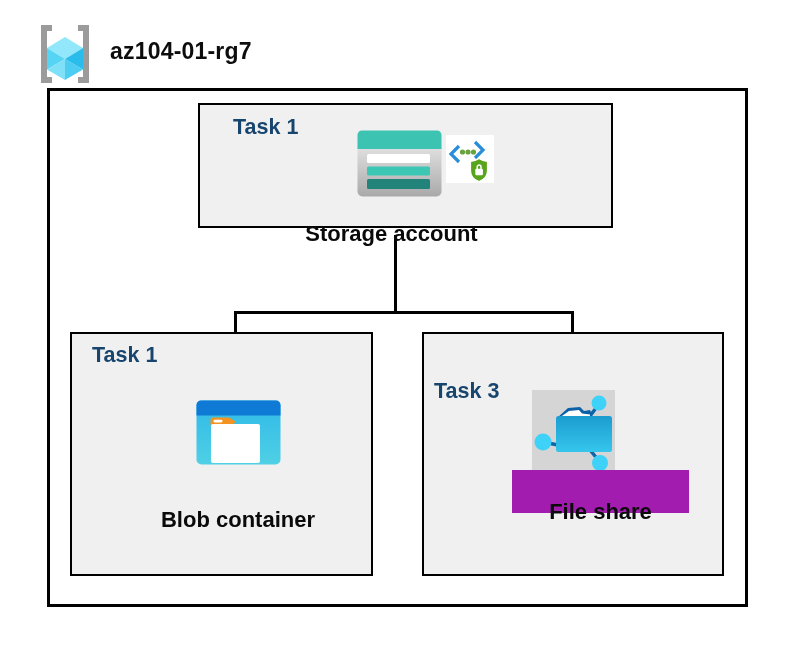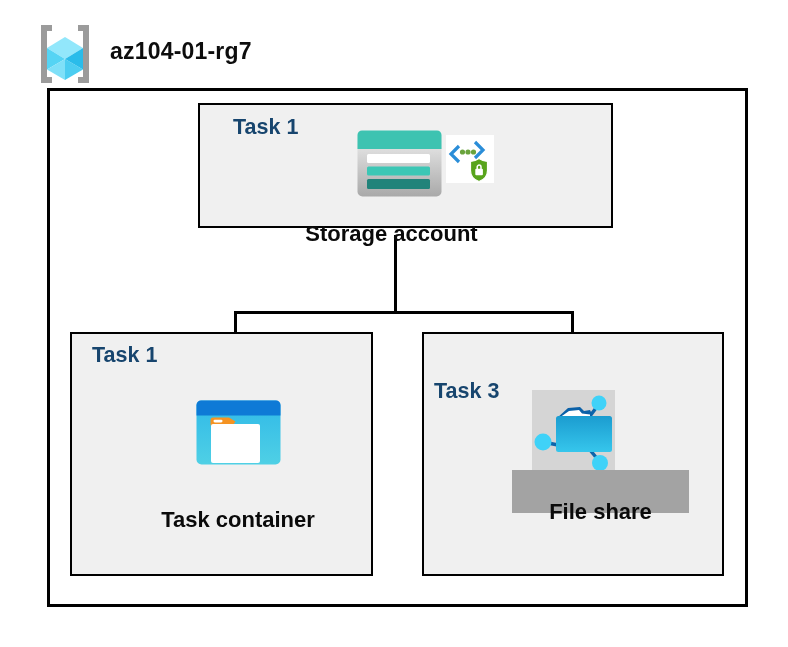--- a/index.html
+++ b/index.html
@@ -16,21 +16,21 @@
   .task-box{background:#f0f0f0;border:2.5px solid #000;box-sizing:border-box;}
   .task1{left:198px;top:103px;width:415px;height:125px;}
   .task2{left:70px;top:332px;width:303px;height:244px;}
   .task3{left:422px;top:332px;width:302px;height:244px;}
   .task-label{font-size:21.5px;font-weight:bold;color:#17456e;}
   .resource-label{font-size:22px;font-weight:bold;color:#0a0a0a;text-align:center;margin-top:20px;}
   
   .line{background:#000;}
   
   .fs-square{left:108px;top:56px;width:83px;height:81px;background:#d5d5d5;}
-  .fs-band{left:88px;top:136px;width:177px;height:43px;background:#a3a3a3;}
+  .fs-band{left:88px;top:136px;width:177px;height:43px;background:#a21caf;}
   .fs-band .resource-label{line-height:43px;}
 </style>
 </head>
 <body>
 
 <div class="canvas">
 
   <svg class="abs" style="left:36px;top:24px;" width="58" height="60" viewBox="0 0 58 60">
     <path d="M16 4 H8 V56 H16" fill="none" stroke="#9b9b9b" stroke-width="6"></path>
     <path d="M42 4 H50 V56 H42" fill="none" stroke="#9b9b9b" stroke-width="6"></path>
@@ -91,21 +91,21 @@
             <stop offset="1" stop-color="#4fd0e5"></stop>
         </linearGradient>
       </defs>
       <rect x="0.5" y="0.5" width="84" height="64" rx="5" fill="url(#bb)"></rect>
       <path d="M5 0.5 h75 a4.5 4.5 0 0 1 4.5 4.5 v10.5 h-84 v-10.5 a4.5 4.5 0 0 1 4.5 -4.5 z" fill="#0e7ad6"></path>
       <path d="M17 17.5 h16 l6.5 4 -3.5 5 h-19 a2.5 2.5 0 0 1 -2.5 -2.5 v-4 a2.5 2.5 0 0 1 2.5 -2.5 z" fill="#f59322"></path>
       <rect x="17.5" y="19.8" width="9" height="2.6" rx="1.3" fill="#ffffff"></rect>
       <rect x="15" y="24" width="49" height="39" rx="2" fill="#ffffff"></rect>
     </svg>
 
-    <div class="abs resource-label" style="left:33px;right:0;top:153px;">Task container</div>
+    <div class="abs resource-label" style="left:33px;right:0;top:153px;">Blob container</div>
   </div>
 
   <div class="abs task-box task3">
     <div class="abs task-label" style="left:10px;top:26px;margin-top:19px;">Task 3</div>
 
     <div class="abs fs-square">
       <svg width="83" height="81" viewBox="0 0 83 81">
         <line x1="58" y1="26" x2="67" y2="14" stroke="#0d65ab" stroke-width="3.5"></line>
         <line x1="26" y1="55" x2="11" y2="52" stroke="#0d65ab" stroke-width="3.5"></line>
         <line x1="58" y1="60" x2="68" y2="72" stroke="#0d65ab" stroke-width="3.5"></line>

